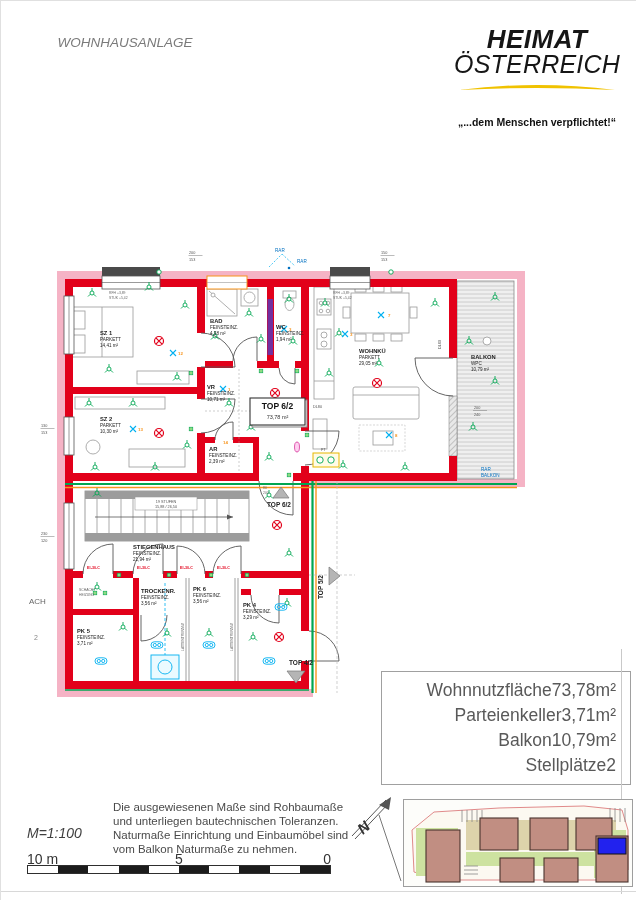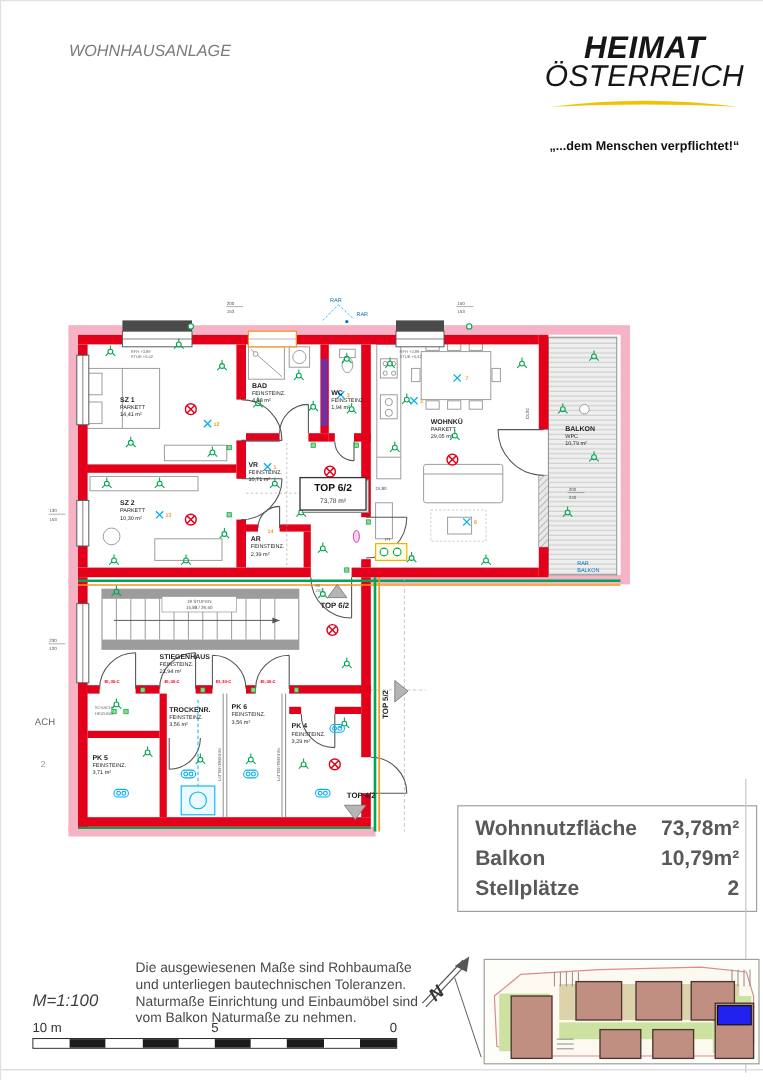--- a/index.html
+++ b/index.html
@@ -27,28 +27,28 @@
   .dimb{font-size:4.6px;fill:#0070c0;}
   .fire{font-size:3.6px;font-weight:bold;fill:#e2001a;}
   .org{font-size:4.4px;font-weight:bold;fill:#f7941d;}
   .topm{font-size:6.5px;font-weight:bold;fill:#222;}
   .tiny{font-size:3.6px;fill:#444;}
   
   .dach{position:absolute;left:28px;top:596px;font-size:8px;color:#666;}
   .dach2{position:absolute;left:33px;top:633px;font-size:7px;color:#888;}
   .info-table{position:absolute;left:380px;top:670px;width:250px;border:1.5px solid #a0a0a0;
               padding:6px 14px;box-sizing:border-box;color:#595959;font-size:17.5px;}
-  .info-row{display:flex;justify-content:space-between;padding:2px 0;font-weight:bold;}
+  .info-row{display:flex;justify-content:flex-end;padding:2px 0;}
   .frame-v{position:absolute;left:620px;top:648px;width:1px;height:245px;background:#c9c9c9;}
   .frame-h{position:absolute;left:0px;top:890px;width:636px;height:1px;background:#d8d8d8;}
   .disclaimer{position:absolute;left:112px;top:799px;width:242px;font-size:11.5px;
               line-height:1.22;color:#4a4a4a;}
   .ratio{position:absolute;left:26px;top:824px;font-style:italic;font-size:14px;color:#3f3f3f;}
   .scalebar{position:absolute;left:26px;top:850px;width:304px;}
-  .scalebar .labels{position:relative;height:14px;font-size:11px;color:#333;}
+  .scalebar .labels{position:relative;height:14px;font-size:14px;color:#333;}
   .scalebar .lab-l{position:absolute;left:0;top:0;}
   .scalebar .lab-m{position:absolute;left:50%;transform:translateX(-50%);top:0;}
   .scalebar .lab-r{position:absolute;right:0;top:0;}
   .scalebar .bar{display:flex;height:7px;border:1px solid #2e2e2e;}
   .scalebar .seg{flex:1;}
   .scalebar .seg:nth-child(even){background:#1c1c1c;}
   .scalebar .seg:nth-child(odd){background:#ffffff;}
   #north{position:absolute;left:342px;top:788px;width:64px;height:98px;}
   .siteplan{position:absolute;left:402px;top:798px;width:230px;height:88px;
             border:1px solid #9e9e9e;box-sizing:border-box;background:#fdfdfa;}
@@ -506,20 +506,24 @@
 
   <div class="dach">ACH</div>
   <div class="dach2">2</div>
 
   <div class="info-table">
     <div class="info-row">
       <span>Wohnnutzfläche</span>
       <span>73,78m²</span>
     </div>
     <div class="info-row">
+      <span>Parteienkeller</span>
+      <span>3,71m²</span>
+    </div>
+    <div class="info-row">
       <span>Balkon</span>
       <span>10,79m²</span>
     </div>
     <div class="info-row">
       <span>Stellplätze</span>
       <span>2</span>
     </div>
   </div>
   <div class="frame-v"></div>
   <div class="frame-h"></div>

